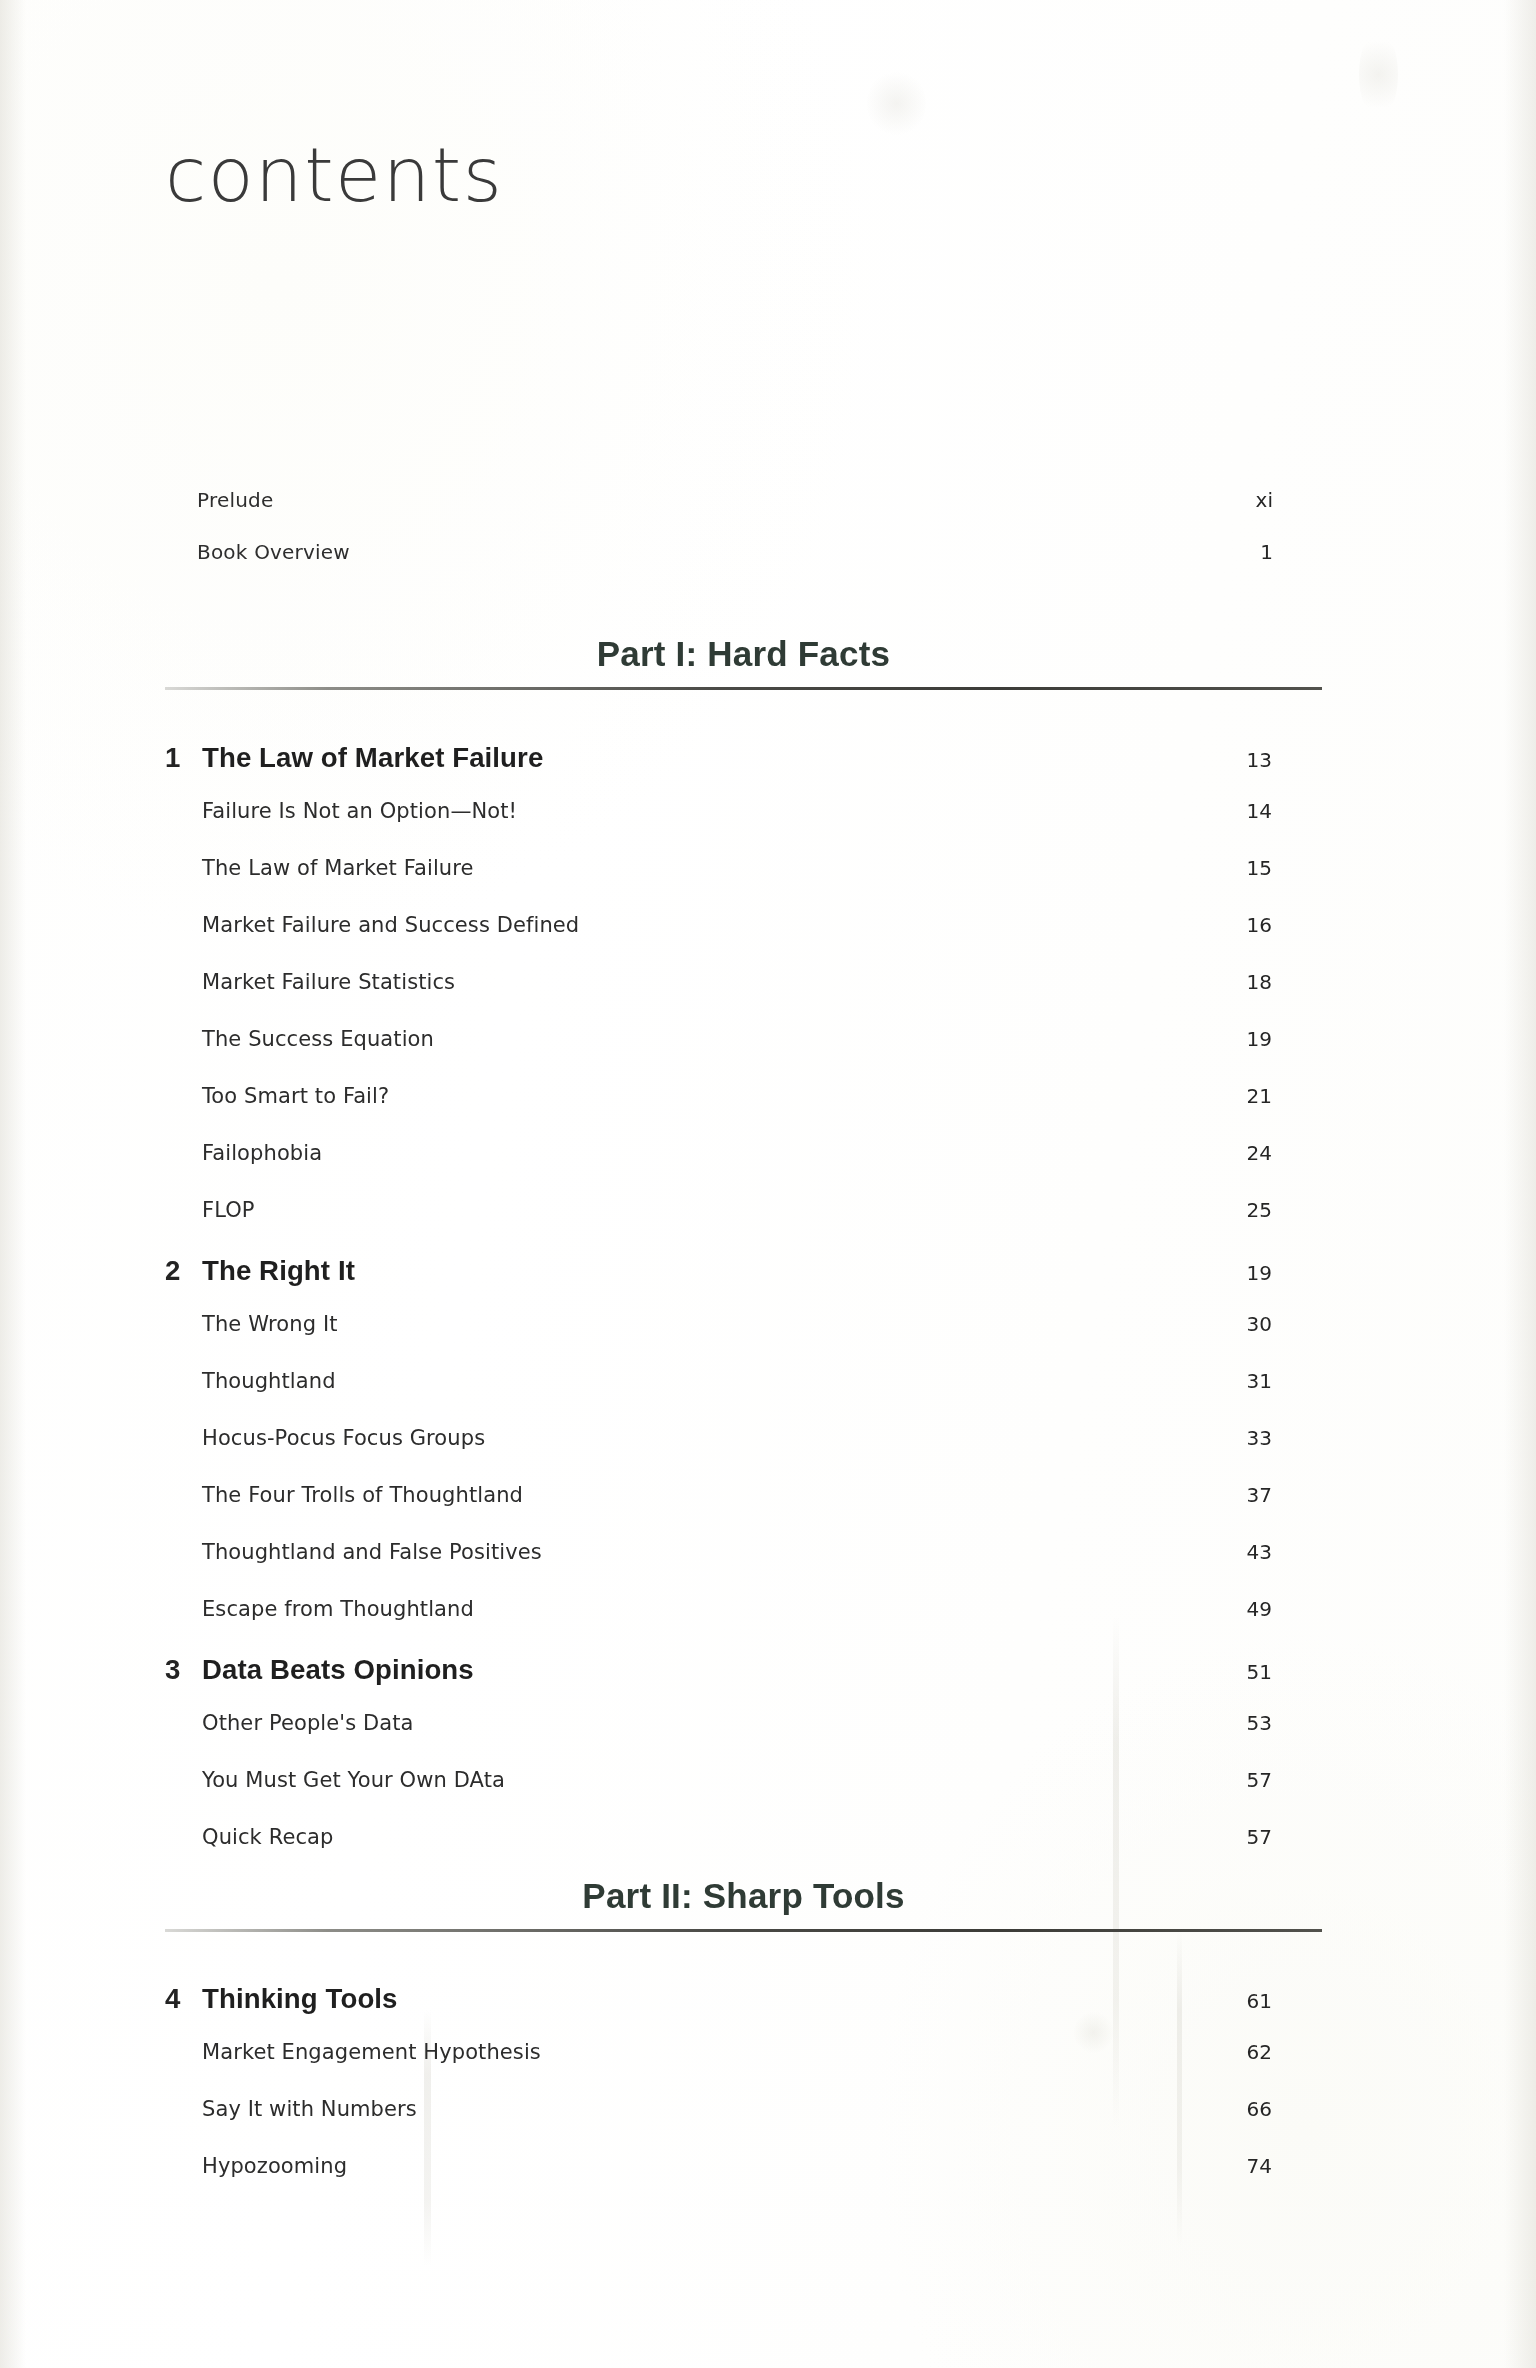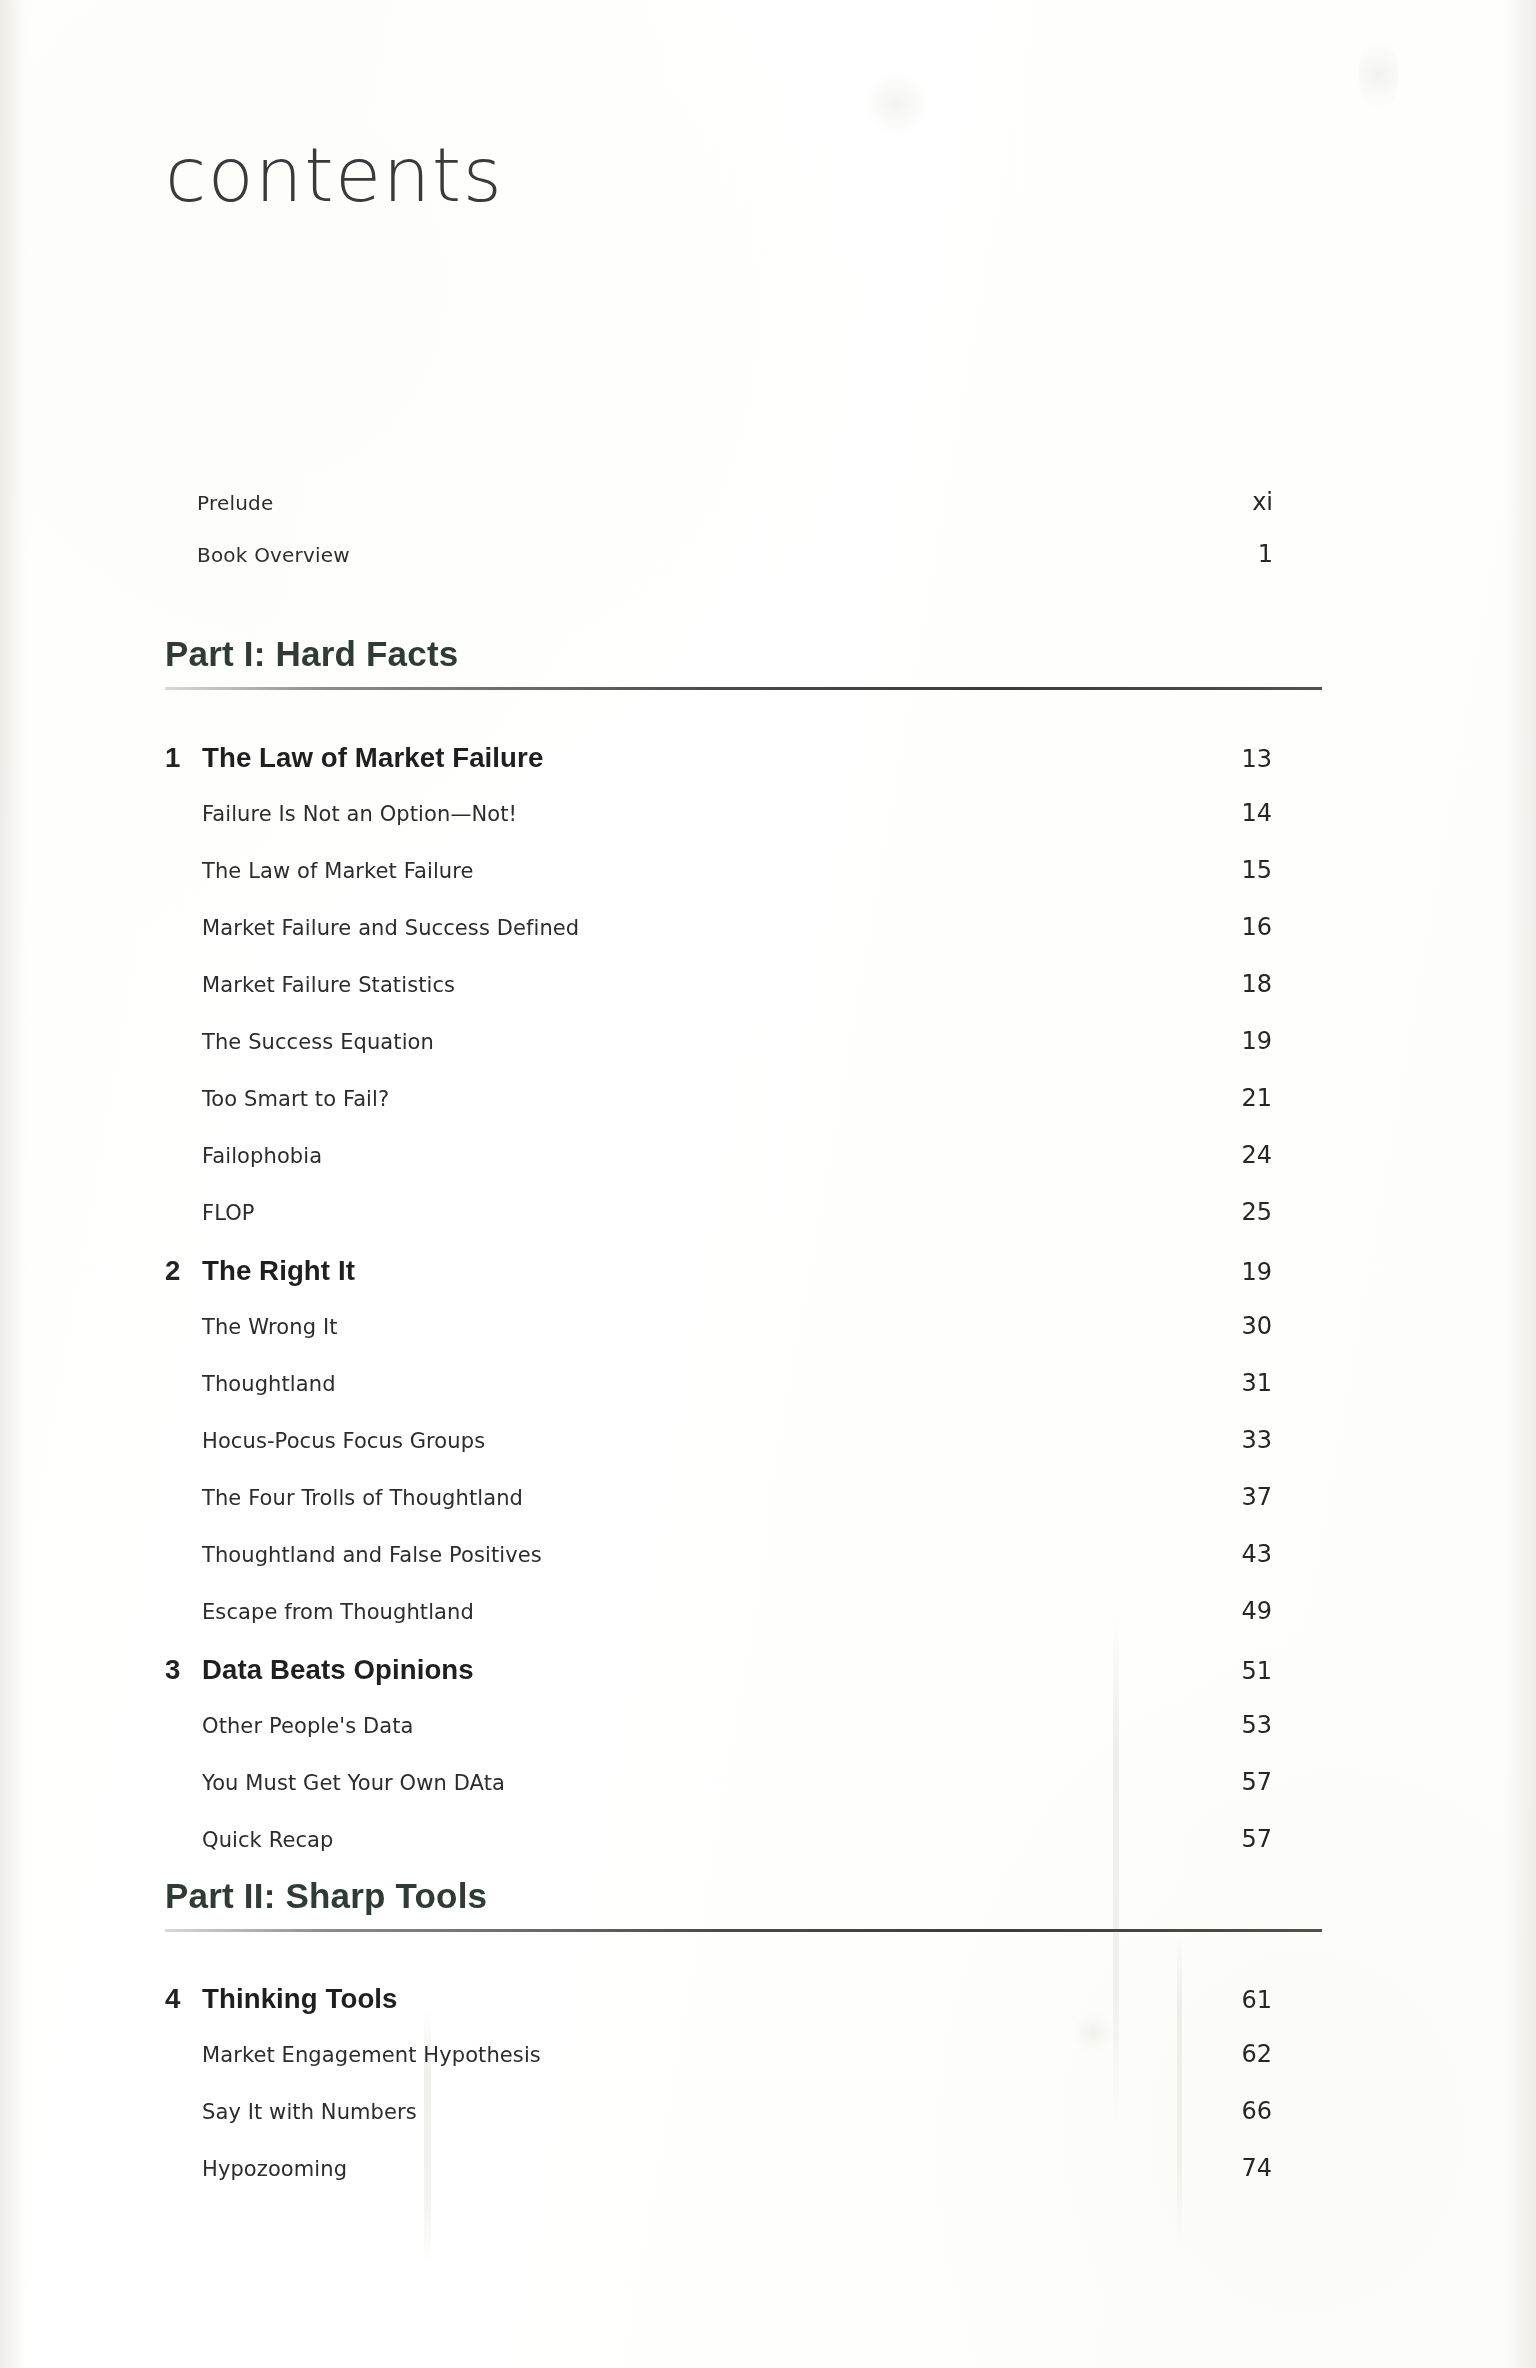--- a/index.html
+++ b/index.html
@@ -105,20 +105,21 @@
     font-size: 27.6px;
     color: #2a2a2a;
     font-family: "DejaVu Sans", sans-serif;
   }
 
   
   .part-block {
     position: absolute;
     left: 165px;
     width: 1157px;
+    text-align: center;
   }
   .part-title {
     font-size: 35px;
     font-weight: 700;
     color: #2f3b35;
     letter-spacing: 0.2px;
     font-family: "Liberation Sans", sans-serif;
     margin: 0;
     padding: 0 0 3.9px 0;
     line-height: 1.1;
@@ -159,21 +160,21 @@
     font-family: "Liberation Sans", sans-serif;
   }
   .row.sub .label {
     font-size: 21px;
     font-weight: 400;
     color: #2c2c2c;
     letter-spacing: 0.1px;
     font-family: "DejaVu Sans", sans-serif;
   }
   .row .pageno {
-    font-size: 24px;
+    font-size: 20px;
     font-weight: 400;
     color: #262626;
     font-family: "DejaVu Sans", sans-serif;
   }
   .row.chapter .pageno {
     font-weight: 400;
   }
 </style>
 </head>
 <body>

